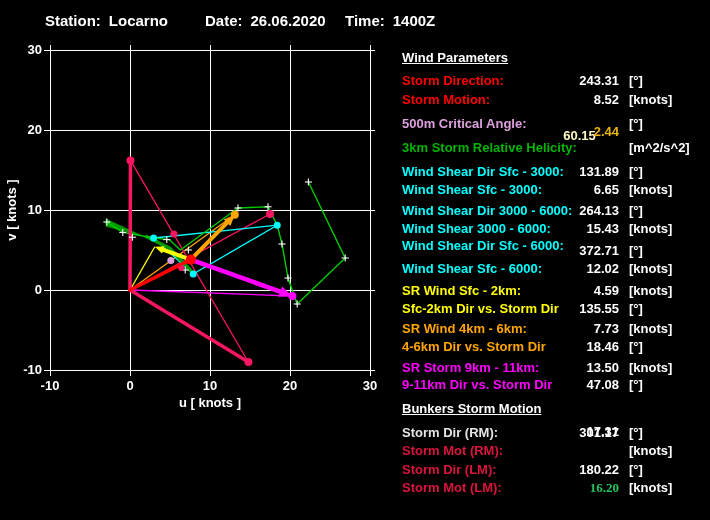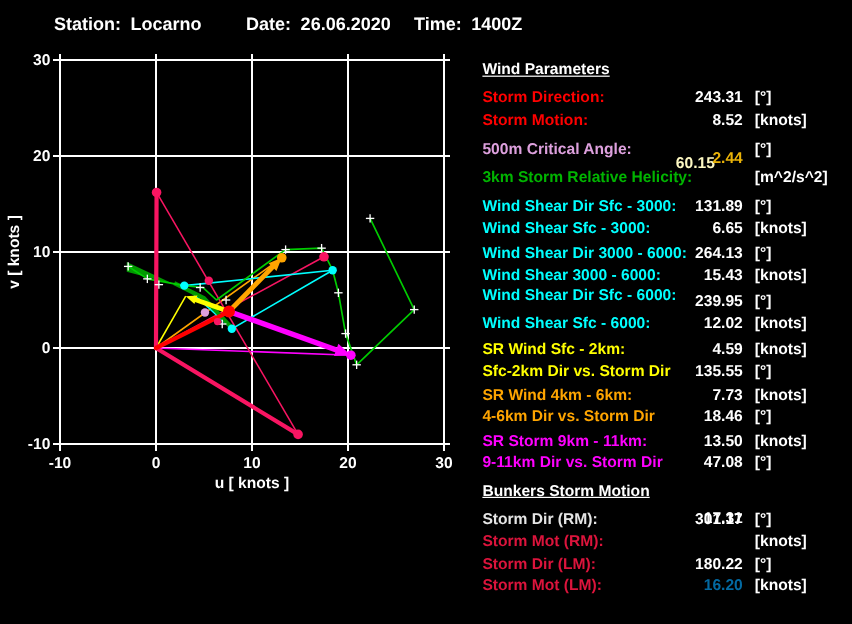--- a/index.html
+++ b/index.html
@@ -152,21 +152,21 @@
       <div class="p-label" style="top: 182px; color: rgb(0, 255, 255);">Wind Shear Sfc - 3000:</div>
       <div class="p-value" style="top: 182px; color: rgb(255, 255, 255);">6.65</div>
       <div class="p-unit" style="top: 182px; color: rgb(255, 255, 255);">[knots]</div>
       <div class="p-label" style="top: 203px; color: rgb(0, 255, 255);">Wind Shear Dir 3000 - 6000:</div>
       <div class="p-value" style="top: 203px; color: rgb(255, 255, 255);">264.13</div>
       <div class="p-unit" style="top: 203px; color: rgb(255, 255, 255);">[°]</div>
       <div class="p-label" style="top: 221px; color: rgb(0, 255, 255);">Wind Shear 3000 - 6000:</div>
       <div class="p-value" style="top: 221px; color: rgb(255, 255, 255);">15.43</div>
       <div class="p-unit" style="top: 221px; color: rgb(255, 255, 255);">[knots]</div>
       <div class="p-label" style="top: 238px; color: rgb(0, 255, 255);">Wind Shear Dir Sfc - 6000:</div>
-      <div class="p-value" style="top: 243px; color: rgb(255, 255, 255);">239.95</div>
+      <div class="p-value" style="top: 243px; color: rgb(255, 255, 255);">372.71</div>
       <div class="p-unit" style="top: 243px; color: rgb(255, 255, 255);">[°]</div>
       <div class="p-label" style="top: 261px; color: rgb(0, 255, 255);">Wind Shear Sfc - 6000:</div>
       <div class="p-value" style="top: 261px; color: rgb(255, 255, 255);">12.02</div>
       <div class="p-unit" style="top: 261px; color: rgb(255, 255, 255);">[knots]</div>
       <div class="p-label" style="top: 283px; color: rgb(255, 255, 0);">SR Wind Sfc - 2km:</div>
       <div class="p-value" style="top: 283px; color: rgb(255, 255, 255);">4.59</div>
       <div class="p-unit" style="top: 283px; color: rgb(255, 255, 255);">[knots]</div>
       <div class="p-label" style="top: 301px; color: rgb(255, 255, 0); text-align: right;">Sfc-2km Dir vs. Storm Dir</div>
       <div class="p-value" style="top: 301px; color: rgb(255, 255, 255);">135.55</div>
       <div class="p-unit" style="top: 301px; color: rgb(255, 255, 255);">[°]</div>
@@ -186,16 +186,16 @@
       <div class="p-label" style="top: 425px; color: #e5e5e5;">Storm Dir (RM):</div>
       <div class="p-value" style="top: 425px; color: rgb(255, 255, 255);">301.17</div>
       <div class="p-unit" style="top: 425px; color: rgb(255, 255, 255);">[°]</div>
       <div class="p-label" style="top: 443px; color: rgb(220, 20, 60);">Storm Mot (RM):</div>
       <div class="p-value" style="top: 424px; color: rgb(255, 255, 255);">17.31</div>
       <div class="p-unit" style="top: 443px; color: rgb(255, 255, 255);">[knots]</div>
       <div class="p-label" style="top: 462px; color: rgb(220, 20, 60);">Storm Dir (LM):</div>
       <div class="p-value" style="top: 462px; color: rgb(255, 255, 255);">180.22</div>
       <div class="p-unit" style="top: 462px; color: rgb(255, 255, 255);">[°]</div>
       <div class="p-label" style="top: 480px; color: rgb(220, 20, 60);">Storm Mot (LM):</div>
-      <div class="p-value" style="top: 480px; color: #0369a1;">16.20</div>
+      <div class="p-value" style="top: 480px; color: #22c55e; font-family: Liberation Serif, serif;">16.20</div>
       <div class="p-unit" style="top: 480px; color: rgb(255, 255, 255);">[knots]</div>
     </div>
 </div>
 
 </body></html>

